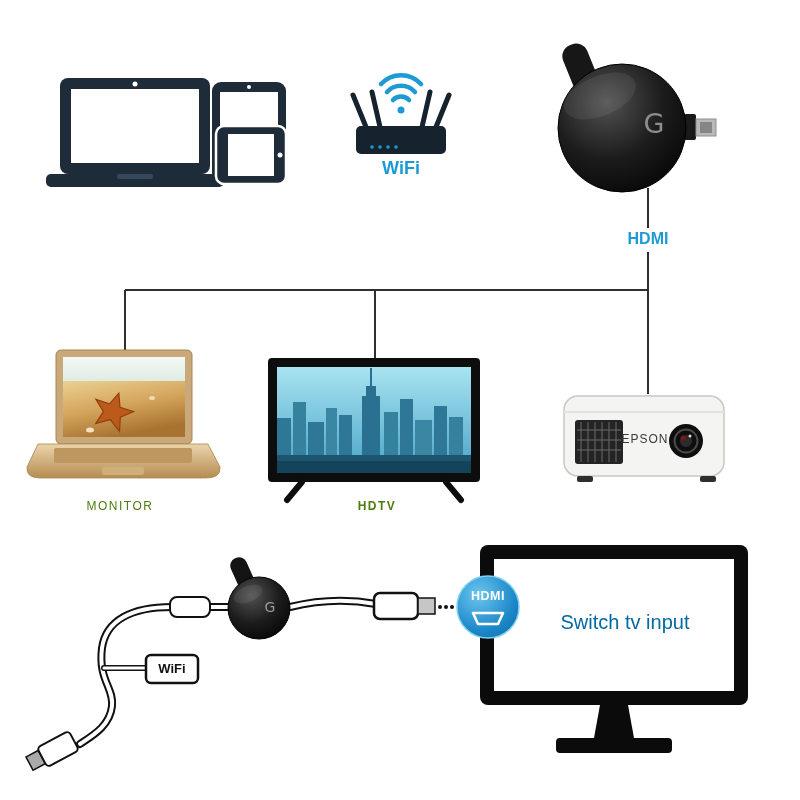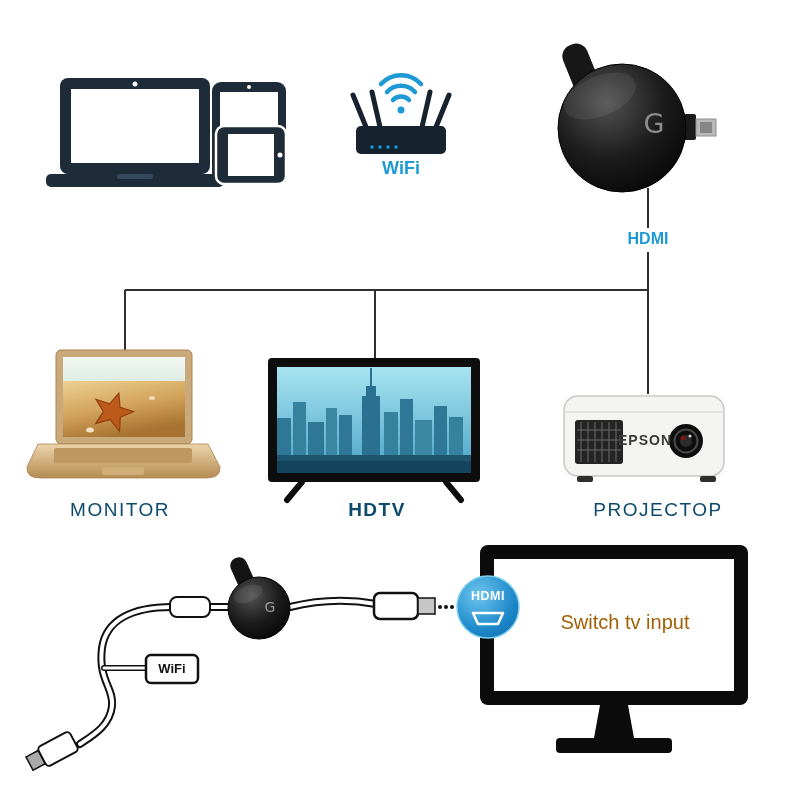--- a/index.html
+++ b/index.html
@@ -3,27 +3,27 @@
 <meta charset="utf-8">
 <style>
   html,body{margin:0;padding:0;background:#ffffff;}
   #stage{position:relative;width:800px;height:800px;background:#fff;overflow:hidden;
          font-family:"Liberation Sans",sans-serif;}
   #art{position:absolute;left:0;top:0;}
   .label{position:absolute;text-align:center;color:#1f1f1f;}
   .blue{color:#1d9ad6;font-weight:bold;}
   .wifi-router-label{left:355px;top:158px;width:92px;font-size:18px;}
   .hdmi-label{left:603px;top:230px;width:90px;font-size:16px;}
-  .device-label{font-size:19px;letter-spacing:1.5px;color:#0c4a6e;}
+  .device-label{font-size:12px;letter-spacing:1.5px;color:#4d7c0f;}
   .monitor-label{left:45px;top:499px;width:150px;}
   .hdtv-label{left:317px;top:499px;width:120px;font-weight:bold;}
   .projector-label{left:578px;top:499px;width:160px;}
-  .epson-text{left:617px;top:432px;width:56px;font-size:14px;font-weight:bold;
+  .epson-text{left:617px;top:432px;width:56px;font-size:12px;font-weight:normal;
               letter-spacing:1px;color:#3a3a3a;}
-  .tv-text{left:525px;top:611px;width:200px;font-size:20px;color:#a16207;}
+  .tv-text{left:525px;top:611px;width:200px;font-size:20px;color:#0369a1;}
   .hdmi-badge-text{left:458px;top:589px;width:60px;font-size:12.5px;font-weight:bold;
                    color:#ffffff;letter-spacing:0.5px;}
   .wifi-box-label{left:146px;top:661px;width:52px;font-size:13px;font-weight:bold;color:#111;}
   .g-logo-top{left:640px;top:108px;width:28px;font-size:27px;color:#8d8d8d;
               font-family:"DejaVu Sans",sans-serif;}
   .g-logo-bottom{left:261px;top:599px;width:18px;font-size:14px;color:#9a9a9a;
               font-family:"DejaVu Sans",sans-serif;}
 </style>
 </head>
 <body>
@@ -224,21 +224,20 @@
   </svg>
 
   <div class="label blue wifi-router-label">WiFi</div>
 
   <div class="label blue hdmi-label">HDMI</div>
 
   <div class="label device-label monitor-label">MONITOR</div>
 
   <div class="label device-label hdtv-label">HDTV</div>
 
-  <div class="label device-label projector-label">PROJECTOP</div>
 
   <div class="label epson-text">EPSON</div>
 
   <div class="label tv-text">Switch tv input</div>
 
   <div class="label hdmi-badge-text">HDMI</div>
 
   <div class="label wifi-box-label">WiFi</div>
 
   <div class="label g-logo-top">G</div>

